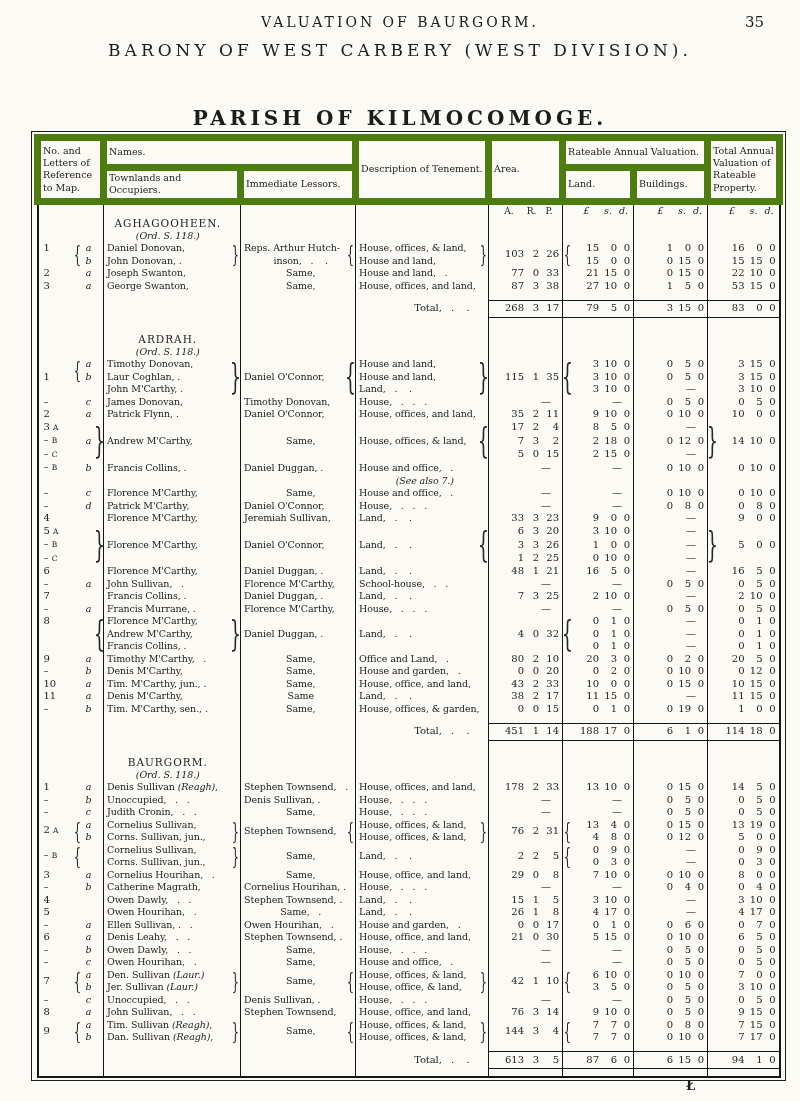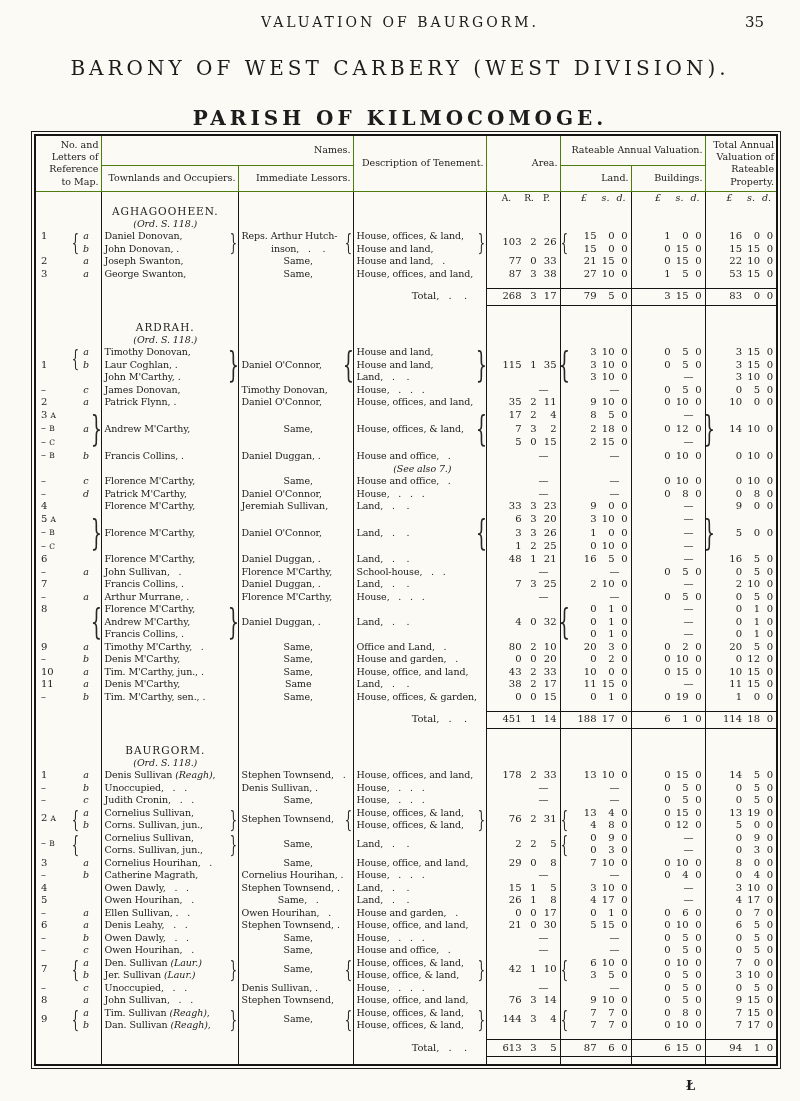--- a/index.html
+++ b/index.html
@@ -5,28 +5,28 @@
   html,body{margin:0;padding:0}
   body{
     width:800px;height:1101px;position:relative;
     background:#fbfaf5;color:#1c1c1c;
     font-family:"DejaVu Serif", serif;
     overflow:hidden;
   }
   .tophdr{position:absolute;top:14px;left:0;width:100%;text-align:center;
     font-size:14px;letter-spacing:3px;}
   .pgnum{position:absolute;top:13px;right:36px;font-size:15px;}
-  .barony{position:absolute;top:56px;left:0;width:100%;text-align:center;
-    font-size:20px;letter-spacing:4px;}
+  .barony{position:absolute;top:40px;left:0;width:100%;text-align:center;
+    font-size:17px;letter-spacing:4px;}
   .parish{position:absolute;top:106px;left:0;width:100%;text-align:center;
     font-size:20px;font-weight:bold;letter-spacing:4px;}
   .twrap{position:absolute;left:31px;top:131px;border:1px solid #1b1b1b;padding:2px;background:#fbfaf5;}
   table{border-collapse:collapse;table-layout:fixed;width:742px;border:2px solid #151515;}
-  th{border:1px solid #4d7c0f;font-weight:normal;font-size:9.5px;line-height:1.3;
-     padding:1px 2px;text-align:right;vertical-align:middle;}
+  th{border:7px solid #4d7c0f;font-weight:normal;font-size:9.5px;line-height:1.3;
+     padding:1px 2px;text-align:left;vertical-align:middle;}
   thead tr:first-child{height:30px}
   thead tr:last-child{height:26px}
   tbody tr{height:12.5px}
   td{padding:0;font-size:10px;line-height:12.5px;vertical-align:middle;white-space:nowrap;overflow:visible;}
   tr.gap{height:8px}
   tr.gap td{line-height:8px;font-size:1px}
   tr.totalr{height:17px}
   tr.units{height:14px}
   
   .c-occ,.c-les,.c-des,.c-area,.c-lndb,.c-bld,.c-totb{border-left:1px solid #151515;}
@@ -1179,21 +1179,21 @@
               <span class="mw2">10</span>
               <span class="mw3">0</span>
             </div>
           </td>
         </tr>
         <tr>
           <td class="c-n">–</td>
           <td class="c-lb"></td>
           <td class="c-l">a</td>
           <td class="c-lpb"></td>
-          <td class="c-occ">Arthur Murrane, .</td>
+          <td class="c-occ">Francis Murrane, .</td>
           <td class="c-ob"></td>
           <td class="c-les">Florence M'Carthy,</td>
           <td class="c-lesb"></td>
           <td class="c-des">House, &nbsp; . &nbsp; . &nbsp; .</td>
           <td class="c-desb"></td>
           <td class="c-area">
             <div class="num">
               <span class="dash">—</span>
             </div>
           </td>

